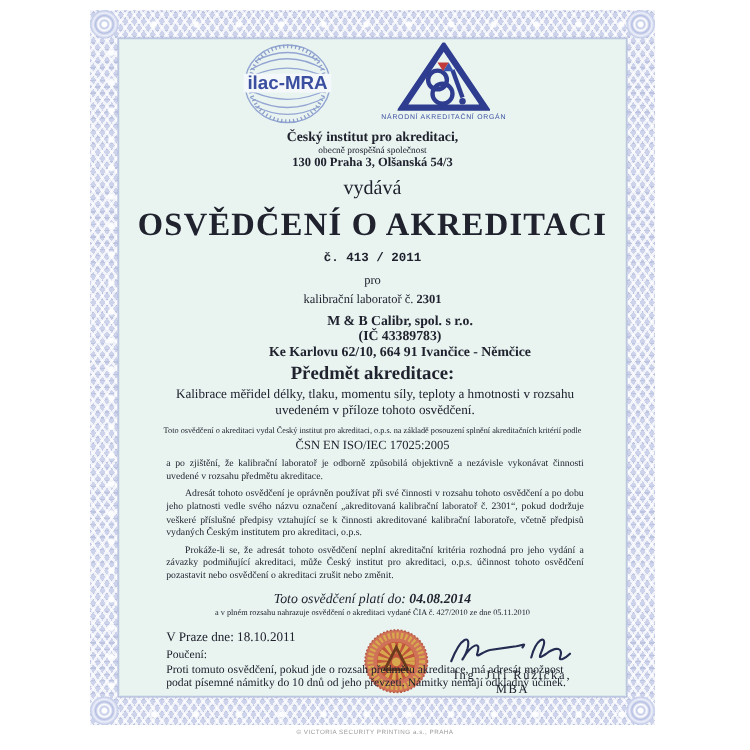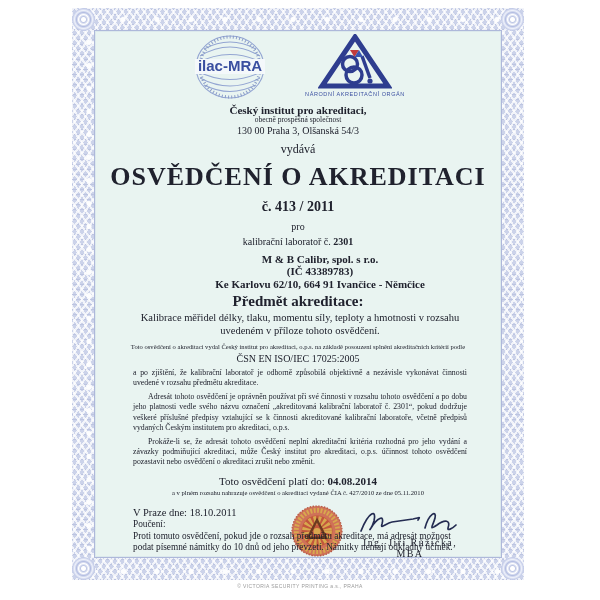--- a/index.html
+++ b/index.html
@@ -32,35 +32,35 @@
     box-shadow:0 0 0 1px #aeb8da, inset 0 0 0 1px #dce9ec;
     overflow:hidden;
   }
   .content{width:100%;height:100%;text-align:center;position:relative;}
   .logos{display:flex;justify-content:center;align-items:flex-start;gap:36px;padding-top:3px;}
   .nao{display:flex;flex-direction:column;align-items:center;}
   .nao-caption{font-family:"Liberation Sans","DejaVu Sans",sans-serif;font-size:5.5px;
     letter-spacing:.6px;color:#3a4fa0;margin-top:1px;}
   .issuer-name{font-size:11px;font-weight:bold;margin-top:4px;line-height:1.1;}
   .issuer-sub{font-size:7.5px;line-height:1.15;}
-  .issuer-addr{font-size:10px;line-height:1.2;}
-  .vydava{font-size:12px;margin-top:5px;}
+  .issuer-addr{font-size:10px;line-height:1.2;font-weight:bold;}
+  .vydava{font-size:16px;margin-top:5px;}
   .cert-title{font-size:26px;font-weight:bold;letter-spacing:1px;margin-top:6px;line-height:1.05;}
-  .cert-no{font-size:14px;font-weight:bold;margin-top:9px;}
+  .cert-no{font-size:10px;font-weight:bold;margin-top:9px;font-family:Liberation Mono, monospace;}
   .pro{font-size:10px;margin-top:6px;}
   .lab-line{font-size:10px;margin-top:4px;}
   .lab-line b{font-weight:bold;}
   .company{font-size:11px;font-weight:bold;margin-top:6px;line-height:1.12;padding-left:44px;}
   .subj-head{font-size:15px;font-weight:bold;margin-top:3px;}
   .subj-text{font-size:10.5px;text-align:center;padding:2px 34px 0 38px;line-height:1.2;}
   .basis-intro{font-size:6.6px;margin-top:6px;padding:0 20px;line-height:1.2;}
   .standard{font-size:10px;margin-top:2px;}
   .small-par{font-size:7.8px;text-align:justify;padding:0 34px 0 38px;line-height:1.3;margin-top:4px;}
   .small-par.indent{text-indent:15px;}
-  .validity{font-size:11px;margin-top:8px;}
+  .validity{font-size:11px;margin-top:8px;font-style:italic;}
   .validity b{font-weight:bold;}
   .replaces{font-size:6.6px;margin-top:2px;}
   .sign-row{display:flex;align-items:flex-start;margin-top:9px;padding:0 30px 0 38px;text-align:left;}
   .place-date{font-size:10.5px;flex:0 0 150px;padding-top:2px;}
   .seal-wrap{flex:0 0 auto;margin-left:8px;}
   .sig-block{flex:1;display:flex;flex-direction:column;align-items:center;margin-left:6px;}
   .sig-name{font-size:10px;letter-spacing:1.4px;margin-top:2px;text-align:center;}
   .sig-role{font-size:9.5px;text-align:center;line-height:1.25;}
   .notice{position:absolute;left:38px;right:30px;bottom:3px;text-align:left;
     font-size:9.3px;line-height:1.25;}

